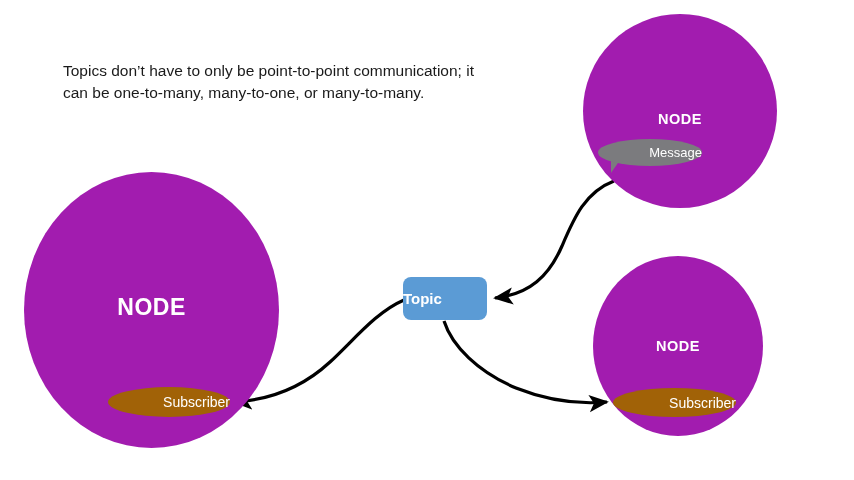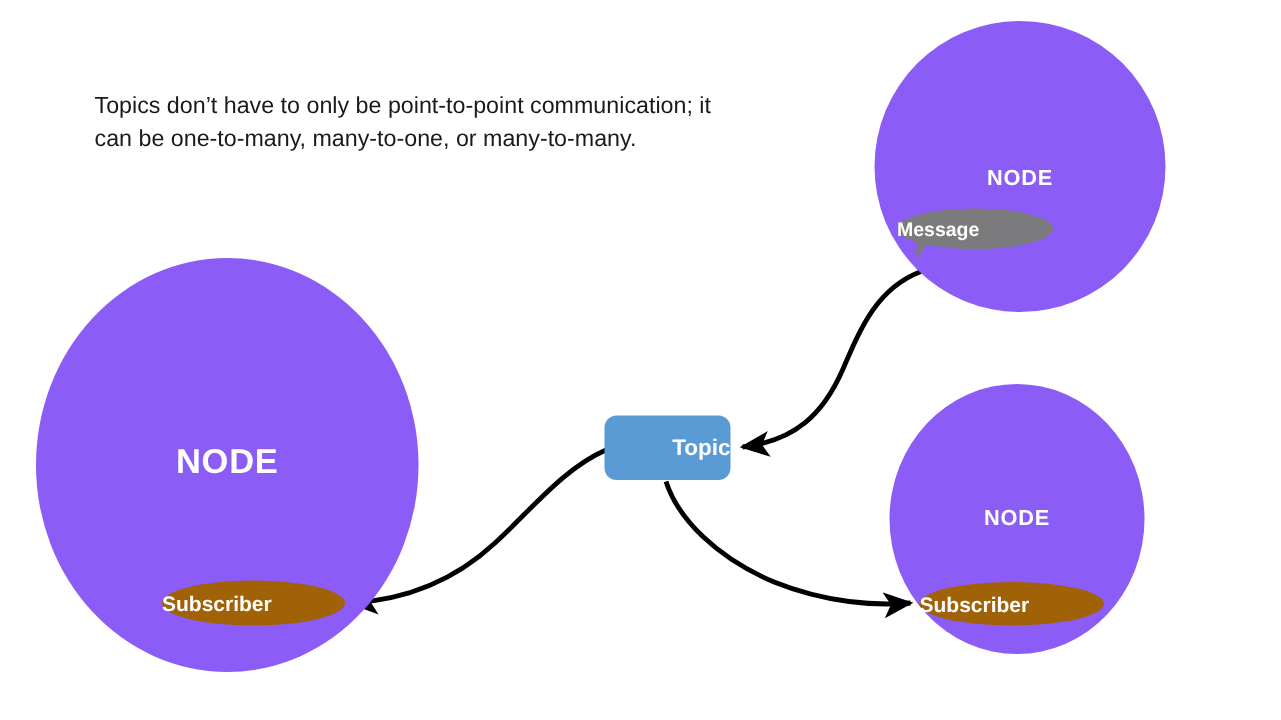--- a/index.html
+++ b/index.html
@@ -32,21 +32,21 @@
     width: 430px;
     font-size: 15.5px;
     line-height: 1.45;
     color: #1a1a1a;
     white-space: pre-line;
   }
 
   .node {
     position: absolute;
     border-radius: 50%;
-    background: #8b5cf6;
+    background: #a21caf;
   }
   .node-label {
     position: absolute;
     left: 0;
     width: 100%;
     text-align: center;
     color: #ffffff;
     font-weight: bold;
     letter-spacing: 0.5px;
   }
@@ -85,23 +85,23 @@
   #node-bottomright .node-label {
     top: 82px;
     font-size: 14.5px;
   }
 
   .pill {
     position: absolute;
     border-radius: 50%;
     display: flex;
     align-items: center;
-    justify-content: flex-start;
+    justify-content: flex-end;
     color: #ffffff;
-    font-weight: bold;
+    font-weight: normal;
     font-size: 14px;
   }
   .pill-subscriber { background: #a16207; }
   .pill-publisher  { background: #ED7D31; }
   .pill-message    { background: #7B7B7E; }
 
   #pill-subscriber-left {
     left: 108px;
     top: 387px;
     width: 122px;
@@ -140,21 +140,21 @@
   #topic-box {
     position: absolute;
     left: 403px;
     top: 277px;
     width: 84px;
     height: 43px;
     border-radius: 8px;
     background: #5B9BD5;
     display: flex;
     align-items: center;
-    justify-content: flex-end;
+    justify-content: flex-start;
     color: #ffffff;
     font-weight: bold;
     font-size: 15px;
   }
 </style>
 </head>
 <body>
 
 <div id="canvas">
 

